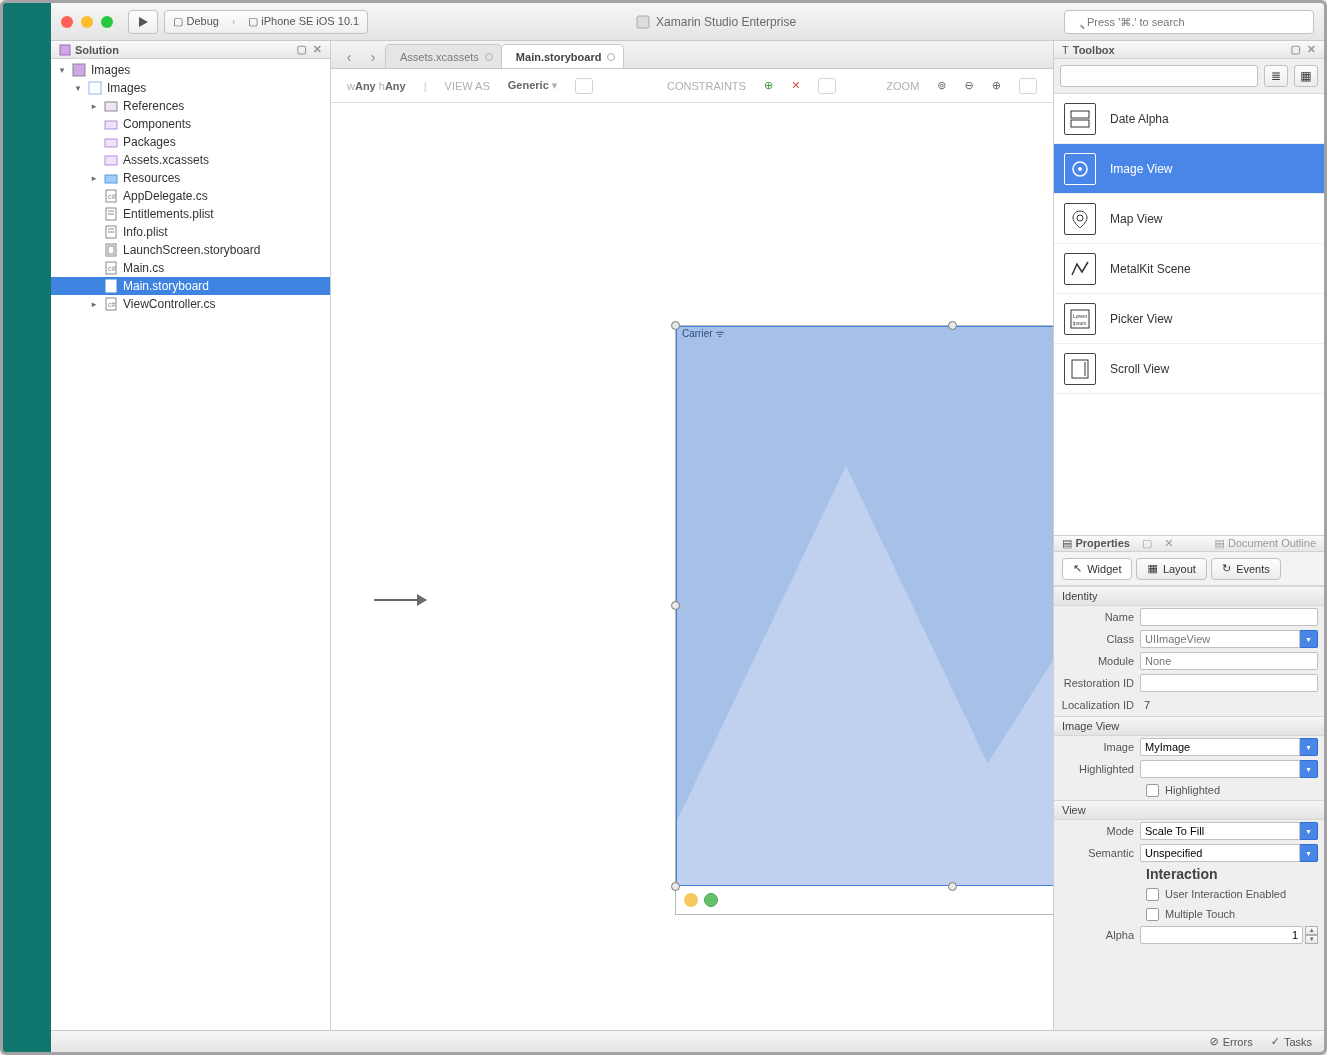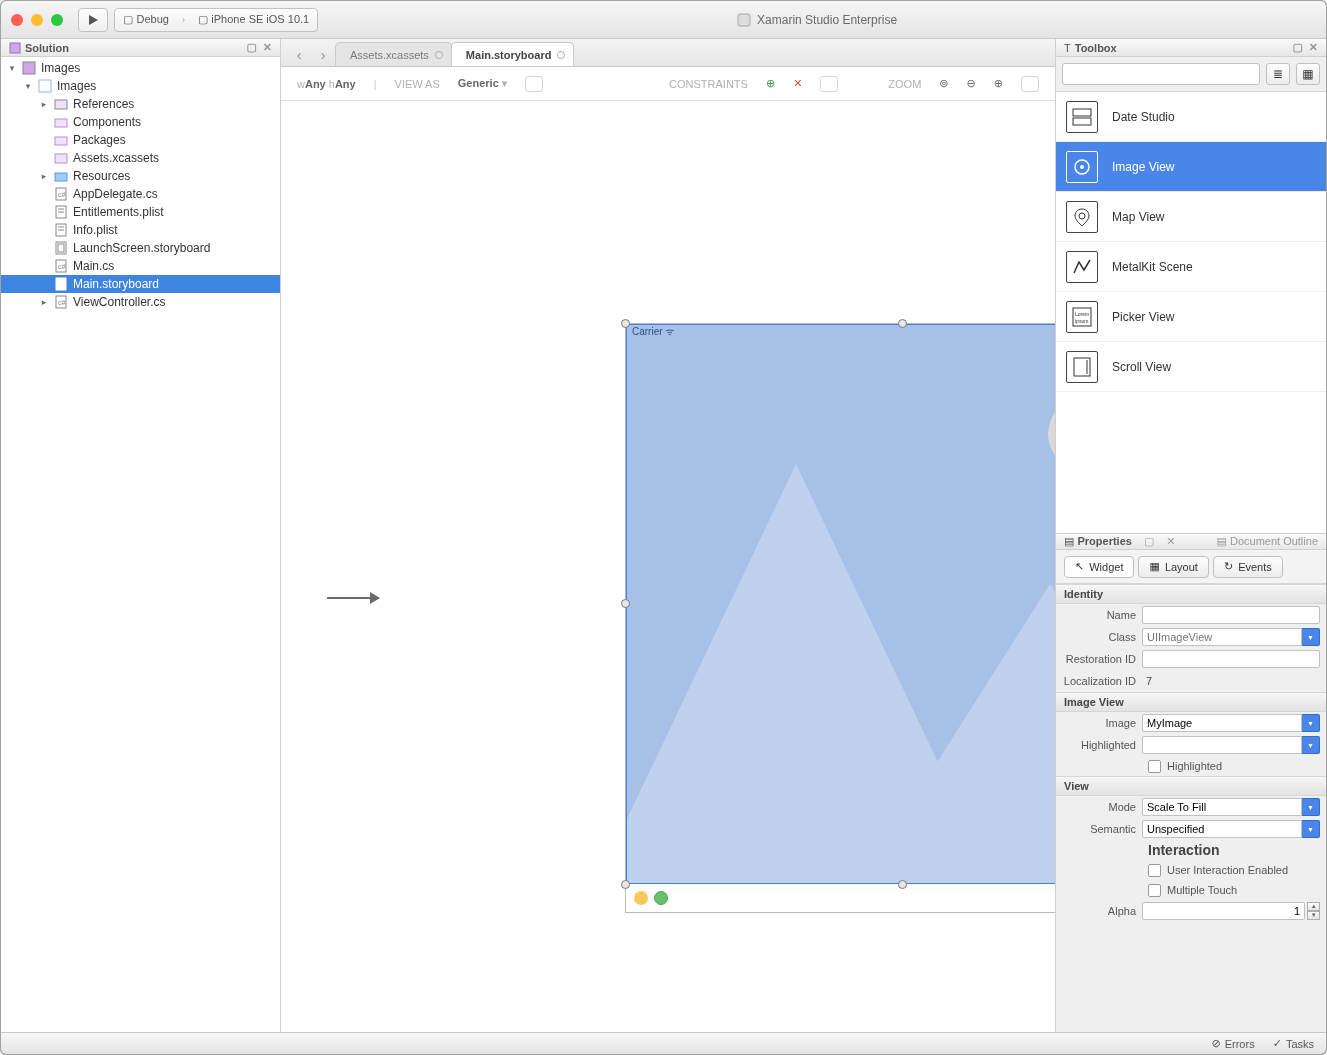--- a/index.html
+++ b/index.html
@@ -1,17 +1,17 @@
 <!DOCTYPE html>
 <html><head>
 <meta charset="utf-8">
 <style>
   html,body{margin:0;padding:0;font-family:-apple-system,"Helvetica Neue",Arial,sans-serif;font-size:12px;color:#333;background:#ececec;}
   *{box-sizing:border-box;}
-  .window{width:1327px;height:1055px;display:flex;flex-direction:column;border:1px solid #a3a3a3;border-radius:6px;overflow:hidden;background:#0f766e;}
+  .window{width:1327px;height:1055px;display:flex;flex-direction:column;border:3px solid #a3a3a3;border-radius:6px;overflow:hidden;background:#0f766e;padding-left:48px;}
   
   .titlebar{height:38px;background:linear-gradient(#f6f6f6,#e4e4e4);border-bottom:1px solid #c9c9c9;display:flex;align-items:center;padding:0 10px;}
   .traffic{display:flex;gap:8px;margin-right:15px;}
   .dot{width:12px;height:12px;border-radius:50%;} .dot.red{background:#ff5f57;} .dot.yel{background:#ffbd2e;} .dot.grn{background:#28c940;}
   .tb-btn{height:24px;min-width:30px;border:1px solid #c2c2c2;border-radius:4px;background:linear-gradient(#fdfdfd,#efefef);display:flex;align-items:center;justify-content:center;padding:0 8px;margin-right:6px;font-size:11px;color:#555;}
   .tb-btn svg{display:block;}
   .title-center{flex:1;display:flex;align-items:center;justify-content:center;gap:6px;color:#6a6a6a;font-size:12px;}
   .search-wrap{width:250px;}
   .searchfield{width:100%;height:24px;border:1px solid #c2c2c2;border-radius:4px;background:#fff;padding:0 8px 0 22px;font-size:11px;color:#888;position:relative;}
   .search-wrap{position:relative;}
@@ -75,21 +75,21 @@
   .tool-item .ti-icon svg{display:block;}
   
   .props{flex:1;display:flex;flex-direction:column;min-height:0;}
   .props-tabs{height:16px;display:flex;align-items:center;background:linear-gradient(#fafafa,#e7e7e7);border-bottom:1px solid #d0d0d0;font-size:11px;color:#555;padding:0 8px;gap:12px;}
   .props-tabs .ptab{font-weight:600;text-align:right;}
   .props-tabs .dim{color:#9a9a9a;}
   .props-sub{height:34px;display:flex;align-items:center;padding:0 8px;gap:4px;border-bottom:1px solid #d6d6d6;background:#f3f3f3;}
   .pill{height:22px;padding:0 10px;display:flex;align-items:center;gap:5px;border:1px solid #c0c0c0;border-radius:4px;background:linear-gradient(#fdfdfd,#ececec);font-size:11px;}
   .pill.active{background:#fff;}
   .props-scroll{flex:1;overflow:auto;background:#efefef;}
-  .section-h{height:20px;display:flex;align-items:center;padding:0 8px;font-weight:700;color:#444;background:linear-gradient(#f6f6f6,#e3e3e3);border-top:1px solid #d6d6d6;border-bottom:1px solid #d6d6d6;font-size:11px;}
+  .section-h{height:20px;display:flex;align-items:center;padding:0 8px;font-weight:400;color:#444;background:linear-gradient(#f6f6f6,#e3e3e3);border-top:1px solid #d6d6d6;border-bottom:1px solid #d6d6d6;font-size:11px;}
   .field{display:flex;align-items:center;height:22px;padding:1px 6px;}
   .field label{width:80px;text-align:right;padding-right:6px;color:#555;font-size:11px;}
   .field .val{flex:1;}
   .field input[type=text]{width:100%;height:18px;border:1px solid #c0c0c0;border-radius:2px;padding:0 4px;font-size:11px;background:#fff;}
   .field .combo{display:flex;width:100%;border-radius:7px;}
   .field .combo input{flex:1;border-radius:2px 0 0 2px;}
   .field .combo .cb-btn{width:18px;border:1px solid #2f6fd0;border-left:none;border-radius:0 2px 2px 0;background:#4a86e8;color:#fff;display:flex;align-items:center;justify-content:center;font-size:8px;}
   .field.static .val{font-size:11px;color:#444;padding-left:4px;}
   .chk-row{height:20px;display:flex;align-items:center;padding-left:92px;gap:6px;font-size:11px;color:#555;}
   .chk{width:13px;height:13px;border:1px solid #9a9a9a;border-radius:2px;background:#fff;}
@@ -119,20 +119,23 @@
     <div class="tb-drop">
       <span>▢ <span>Debug</span></span>
       <span class="sep-chevron">›</span>
       <span>▢ <span>iPhone SE iOS 10.1</span></span>
     </div>
     <div class="title-center">
       <svg width="14" height="14">
           <rect x="1" y="1" width="12" height="12" rx="2" fill="#ddd" stroke="#aaa"></rect>
         </svg>
       <span>Xamarin Studio Enterprise</span>
+    </div>
+    <div class="search-wrap">
+      <input class="searchfield" placeholder="Press '⌘.' to search" style="">
     </div>
   </div>
 
   <div class="body">
 
     <div class="sidebar">
       <div class="panel-head">
         <svg width="12" height="12" style="margin-right:4px">
             <rect x="1" y="1" width="10" height="10" fill="#cfa6e8" stroke="#9a6cc0"></rect>
           </svg>
@@ -374,21 +377,21 @@
           <div class="sq">▦</div>
         </div>
         <div class="tool-list" id="toollist">
             <div class="tool-item">
               <div class="ti-icon">
                 <svg width="22" height="22">
                   <rect x="2" y="3" width="18" height="7" fill="none" stroke="#333"></rect>
                   <rect x="2" y="12" width="18" height="7" fill="none" stroke="#333"></rect>
                 </svg>
               </div>
-              <span>Date Studio</span>
+              <span>Date Alpha</span>
             </div>
             <div class="tool-item sel">
               <div class="ti-icon">
                 <svg width="22" height="22">
                   <circle cx="11" cy="11" r="7" fill="none" stroke="#fff" stroke-width="1.5"></circle>
                   <circle cx="11" cy="11" r="2" fill="#fff"></circle>
                 </svg>
               </div>
               <span>Image View</span>
             </div>
@@ -463,20 +466,24 @@
           <div class="field">
               <label>Class</label>
               <div class="val">
                 <div class="combo">
                   <input type="text" placeholder="UIImageView" style="">
                   <div class="cb-btn">▾</div>
                 </div>
               </div>
             </div>
           <div class="field">
+              <label>Module</label>
+              <div class="val"><input type="text" placeholder="None" style=""></div>
+            </div>
+          <div class="field">
               <label>Restoration ID</label>
               <div class="val"><input type="text" value="" style=""></div>
             </div>
           <div class="field static">
               <label>Localization ID</label>
               <div class="val">7</div>
             </div>
 
           <div class="section-h">Image View</div>
           <div class="field">

